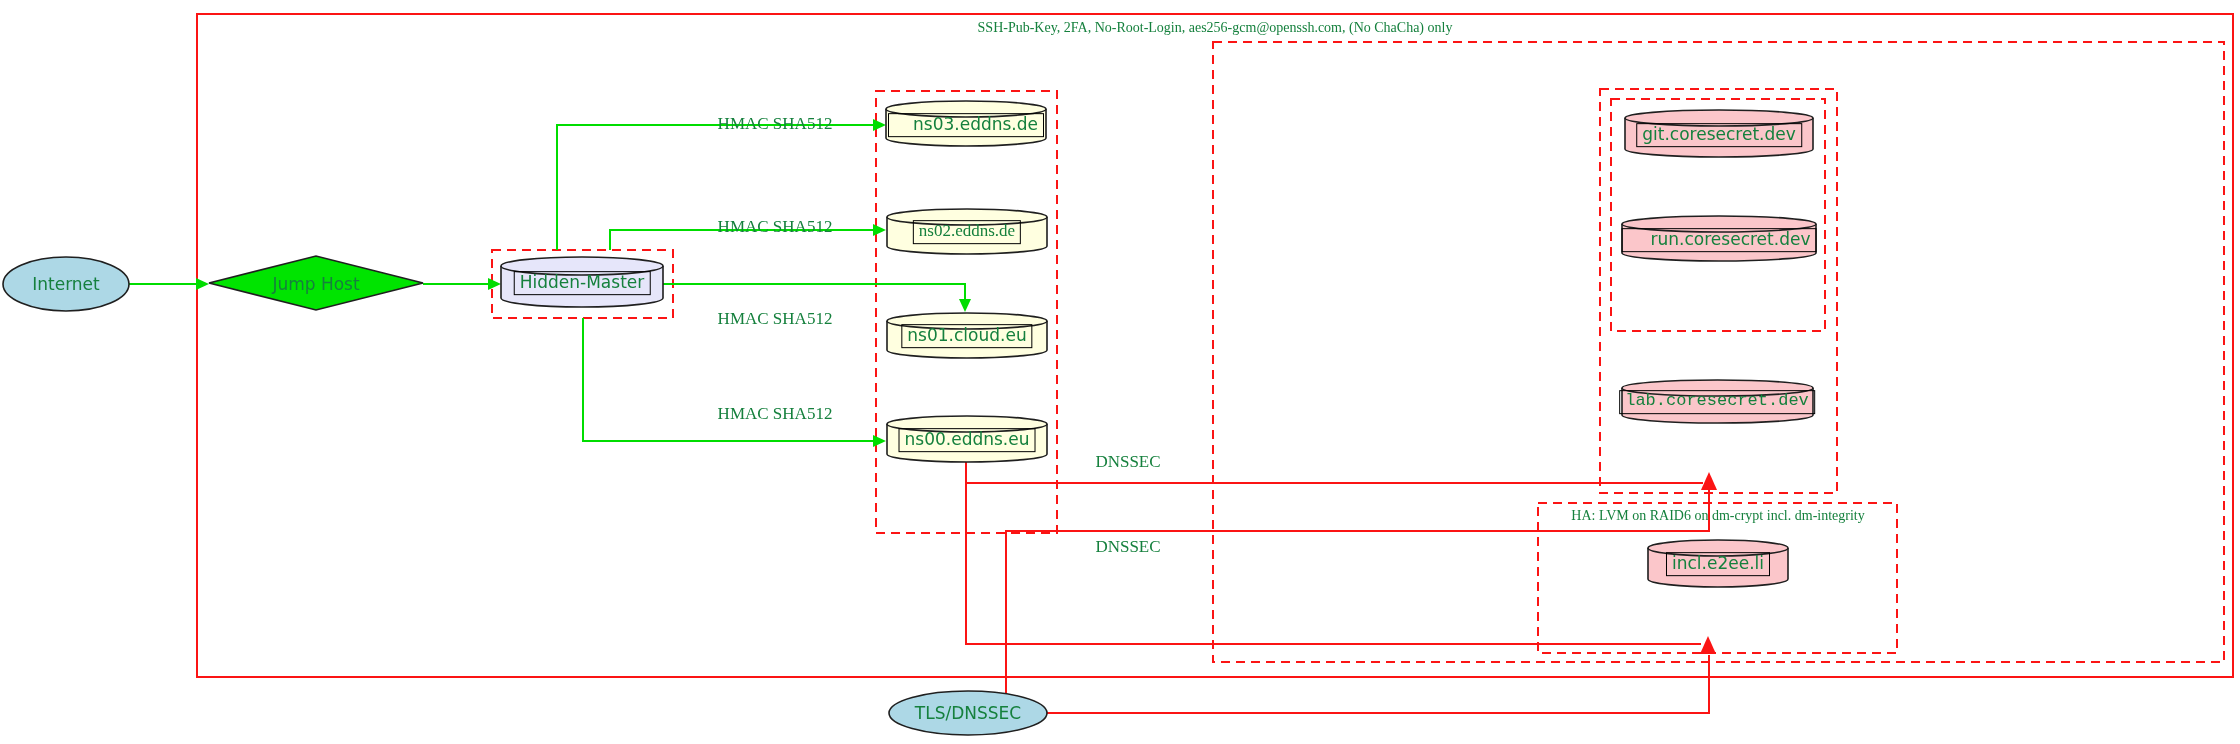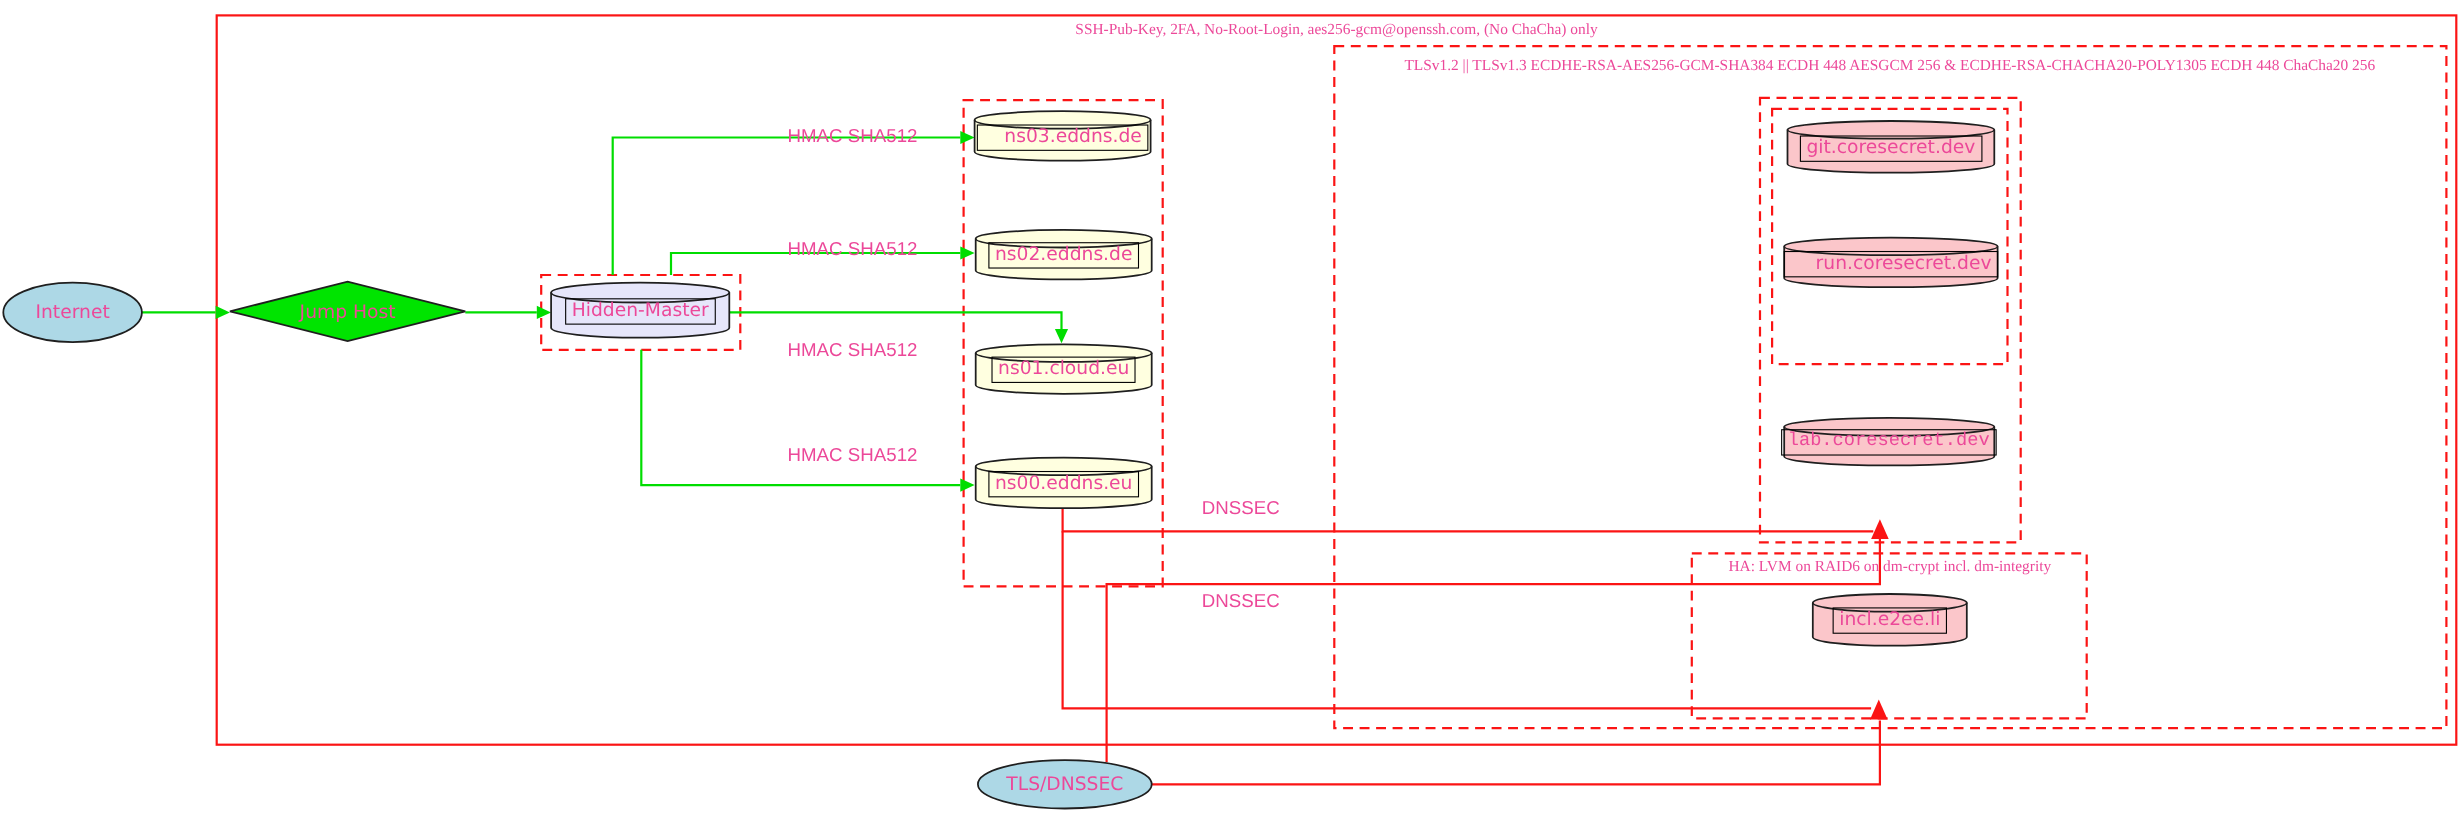--- a/index.html
+++ b/index.html
@@ -1,27 +1,27 @@
 <!DOCTYPE html>
 <html style="--red: #fb1414; --green_edge: #00dd00; --green_node: #00e400; --lightblue: #add8e6; --lightyellow: #ffffe0; --lavender: #e6e6fa; --pink: #fbc6ca; --ink: #1f1f1f;"><head>
 <meta charset="utf-8">
 <style>
   html,body { margin:0; padding:0; background:#ffffff; }
   #canvas {
     position:relative; width:2240px; height:744px; background:#ffffff;
     font-family:"DejaVu Sans","Liberation Sans",sans-serif; overflow:hidden;
   }
   #shapes { position:absolute; left:0; top:0; }
-  .lbl { position:absolute; transform:translate(-50%,-50%); white-space:nowrap; color:#ec4899; }
+  .lbl { position:absolute; transform:translate(-50%,-50%); white-space:nowrap; color:#15803d; }
   .node-lbl {
     font-size:17px; line-height:1.1; border:1px solid #000; padding:1px 5px 2px 5px;
     background:transparent;
   }
   .plain-lbl { font-size:17px;text-align:right; }
-  .edge-lbl { font-family:Liberation Sans, sans-serif; font-size:17px; }
+  .edge-lbl { font-family:Liberation Serif, serif; font-size:17px; }
   .cluster-lbl { font-family:"Liberation Serif","DejaVu Serif",serif; font-size:14px; }
   .cl-border { fill:none; stroke:var(--red); stroke-width:2; }
   .cl-dashed { stroke-dasharray:9 6; }
   .edge-green { fill:none; stroke:var(--green_edge); stroke-width:2; }
   .edge-red   { fill:none; stroke:var(--red); stroke-width:2; }
   .ah-green { fill:var(--green_edge); stroke:none; }
   .ah-red   { fill:var(--red); stroke:none; }
   .node-shape { stroke:var(--ink); stroke-width:1.6; }
 </style>
 </head>
@@ -97,35 +97,34 @@
       <path d="M1622,388 A95,8 0 0 1 1813,388 L1813,415 A95,8 0 0 1 1622,415 Z" class="node-shape" style="fill:var(--pink)"></path>
       <path d="M1622,388 A95,8 0 0 0 1813,388" class="node-shape" fill="none"></path>
     </g>
     <g>
       <path d="M1648,548 A70,8 0 0 1 1788,548 L1788,579 A70,8 0 0 1 1648,579 Z" class="node-shape" style="fill:var(--pink)"></path>
       <path d="M1648,548 A70,8 0 0 0 1788,548" class="node-shape" fill="none"></path>
     </g>
   </svg>
 
   <div class="lbl cluster-lbl" style="left:1215px; top:28px;">SSH-Pub-Key, 2FA, No-Root-Login, aes256-gcm@openssh.com, (No ChaCha) only</div>
-  <div class="lbl cluster-lbl" style="left:1718px; top:61px;">TLSv1.2 || TLSv1.3 ECDHE-RSA-AES256-GCM-SHA384 ECDH 448 AESGCM 256 &amp; ECDHE-RSA-CHACHA20-POLY1305 ECDH 448 ChaCha20 256</div>
   <div class="lbl cluster-lbl" style="left:1718px; top:516px;">HA: LVM on RAID6 on dm-crypt incl. dm-integrity</div>
 
   <div class="lbl edge-lbl" style="left:775px; top:124px;">HMAC SHA512</div>
   <div class="lbl edge-lbl" style="left:775px; top:227px;">HMAC SHA512</div>
   <div class="lbl edge-lbl" style="left:775px; top:319px;">HMAC SHA512</div>
   <div class="lbl edge-lbl" style="left:775px; top:414px;">HMAC SHA512</div>
   <div class="lbl edge-lbl" style="left:1128px; top:462px;">DNSSEC</div>
   <div class="lbl edge-lbl" style="left:1128px; top:547px;">DNSSEC</div>
 
   <div class="lbl plain-lbl" style="left:66px; top:284px;">Internet</div>
   <div class="lbl plain-lbl" style="left:316px; top:284px;">Jump Host</div>
   <div class="lbl node-lbl" style="left:582px; top:283px;">Hidden-Master</div>
   <div class="lbl node-lbl" style="left:966px; top:125px;padding-left:24px;">ns03.eddns.de</div>
-  <div class="lbl node-lbl" style="left:967px; top:232px;">ns02.eddns.de</div>
+  <div class="lbl node-lbl" style="left:967px; top:232px;font-family:Liberation Serif, serif;">ns02.eddns.de</div>
   <div class="lbl node-lbl" style="left:967px; top:336px;">ns01.cloud.eu</div>
   <div class="lbl node-lbl" style="left:967px; top:440px;">ns00.eddns.eu</div>
   <div class="lbl node-lbl" style="left:1719px; top:135px;">git.coresecret.dev</div>
   <div class="lbl node-lbl" style="left:1719px; top:240px;padding-left:28px;">run.coresecret.dev</div>
   <div class="lbl node-lbl" style="left:1717px; top:402px;font-family:Liberation Mono, monospace;">lab.coresecret.dev</div>
   <div class="lbl node-lbl" style="left:1718px; top:564px;">incl.e2ee.li</div>
   <div class="lbl plain-lbl" style="left:968px; top:713px;">TLS/DNSSEC</div>
 
 </div>
 

